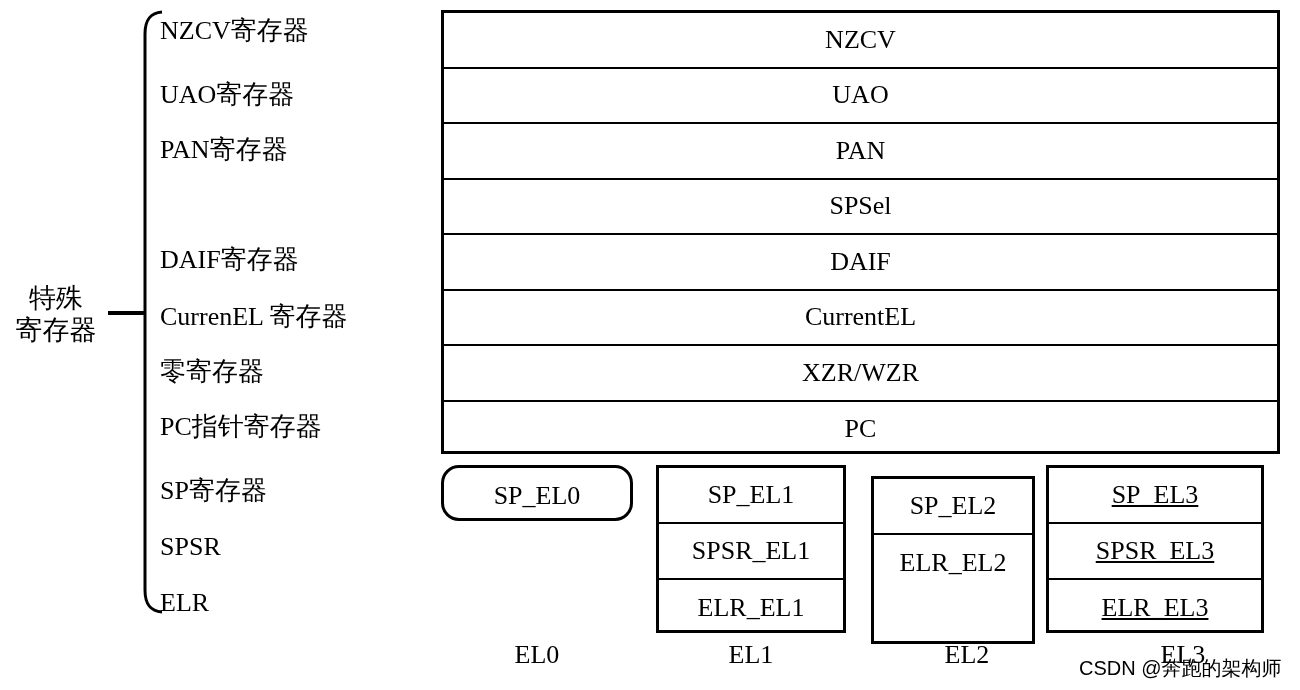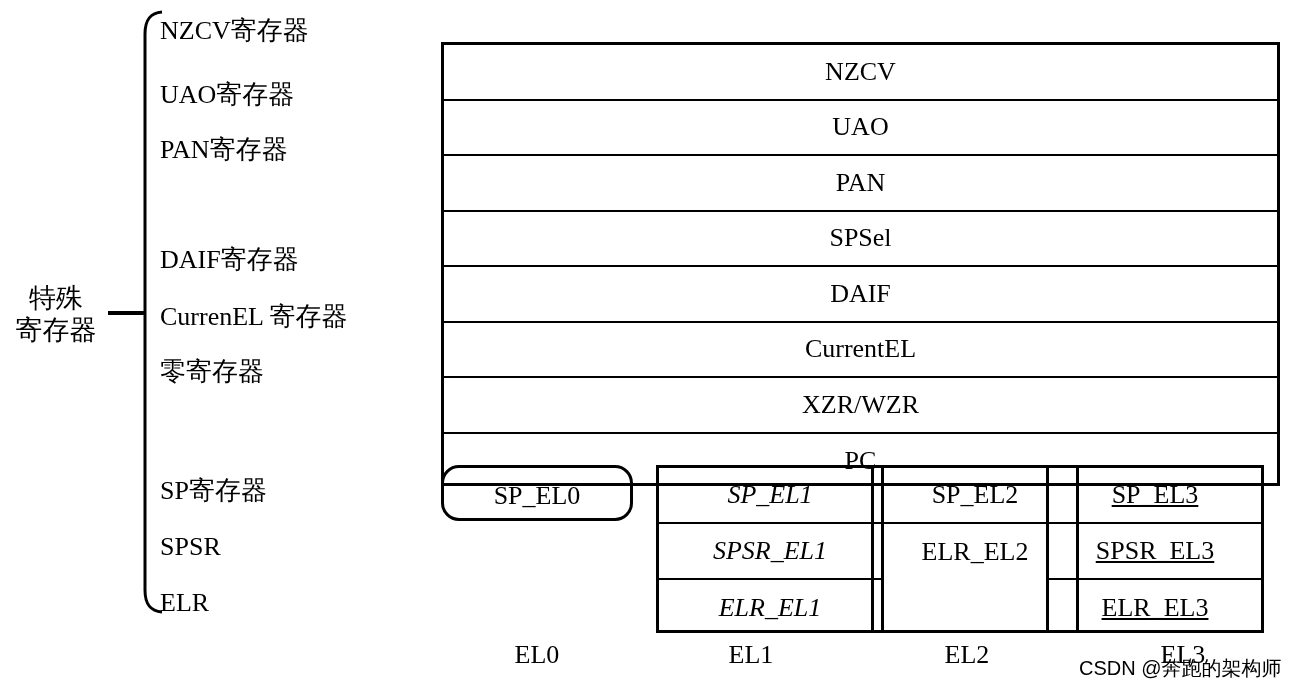--- a/index.html
+++ b/index.html
@@ -52,21 +52,20 @@
 
   
   .main-box {
     position: absolute;
     left: 441px;
     top: 10px;
     width: 839px;
     height: 444px;
     border: 3px solid #000000;
     box-sizing: border-box;
-    margin-top: 32px;
   }
   .main-row {
     height: 55.5px;
     box-sizing: border-box;
     border-bottom: 2px solid #000000;
     display: flex;
     align-items: center;
     justify-content: center;
     font-size: 26px;
     white-space: nowrap;
@@ -85,22 +84,22 @@
     border-bottom: 2px solid #000000;
     display: flex;
     align-items: center;
     justify-content: center;
     font-size: 26px;
     white-space: nowrap;
   }
   .el-cell.last { border-bottom: none; }
 
   .el-col0 { left: 441px; top: 465px; width: 192px; height: 56px; border-radius: 18px; }
-  .el-col1 { left: 656px; top: 465px; width: 228px; height: 168px; font-style: italic; }
-  .el-col2 { left: 871px; top: 465px; width: 208px; height: 168px; }
+  .el-col1 { left: 656px; top: 465px; width: 190px; height: 168px; }
+  .el-col2 { left: 871px; top: 476px; width: 164px; height: 168px; }
   .el-col3 { left: 1046px; top: 465px; width: 218px; height: 168px; text-decoration: underline; }
 
   
   .el-caption {
     position: absolute;
     top: 640px;
     text-align: center;
     font-size: 26px;
     white-space: nowrap;
   }
@@ -134,20 +133,21 @@
     <path d="M 58 4 C 46 5 41 12 41 26 L 41 290 L 41 318 L 41 582 C 41 596 46 603 58 604" fill="none" stroke="#000000" stroke-width="3"></path>
     <line x1="4" y1="305" x2="41" y2="305" stroke="#000000" stroke-width="4"></line>
   </svg>
 
   <div class="left-item" style="top:16px">NZCV寄存器</div>
   <div class="left-item" style="top:80px">UAO寄存器</div>
   <div class="left-item" style="top:135px">PAN寄存器</div>
   <div class="left-item" style="top:245px">DAIF寄存器</div>
   <div class="left-item" style="top:302px">CurrenEL 寄存器</div>
   <div class="left-item" style="top:357px">零寄存器</div>
+  <div class="left-item" style="top:412px">PC指针寄存器</div>
   <div class="left-item" style="top:476px">SP寄存器</div>
   <div class="left-item" style="top:532px">SPSR</div>
   <div class="left-item" style="top:588px">ELR</div>
 
   <div class="main-box">
     <div class="main-row">NZCV</div>
     <div class="main-row">UAO</div>
     <div class="main-row">PAN</div>
     <div class="main-row">SPSel</div>
     <div class="main-row">DAIF</div>

